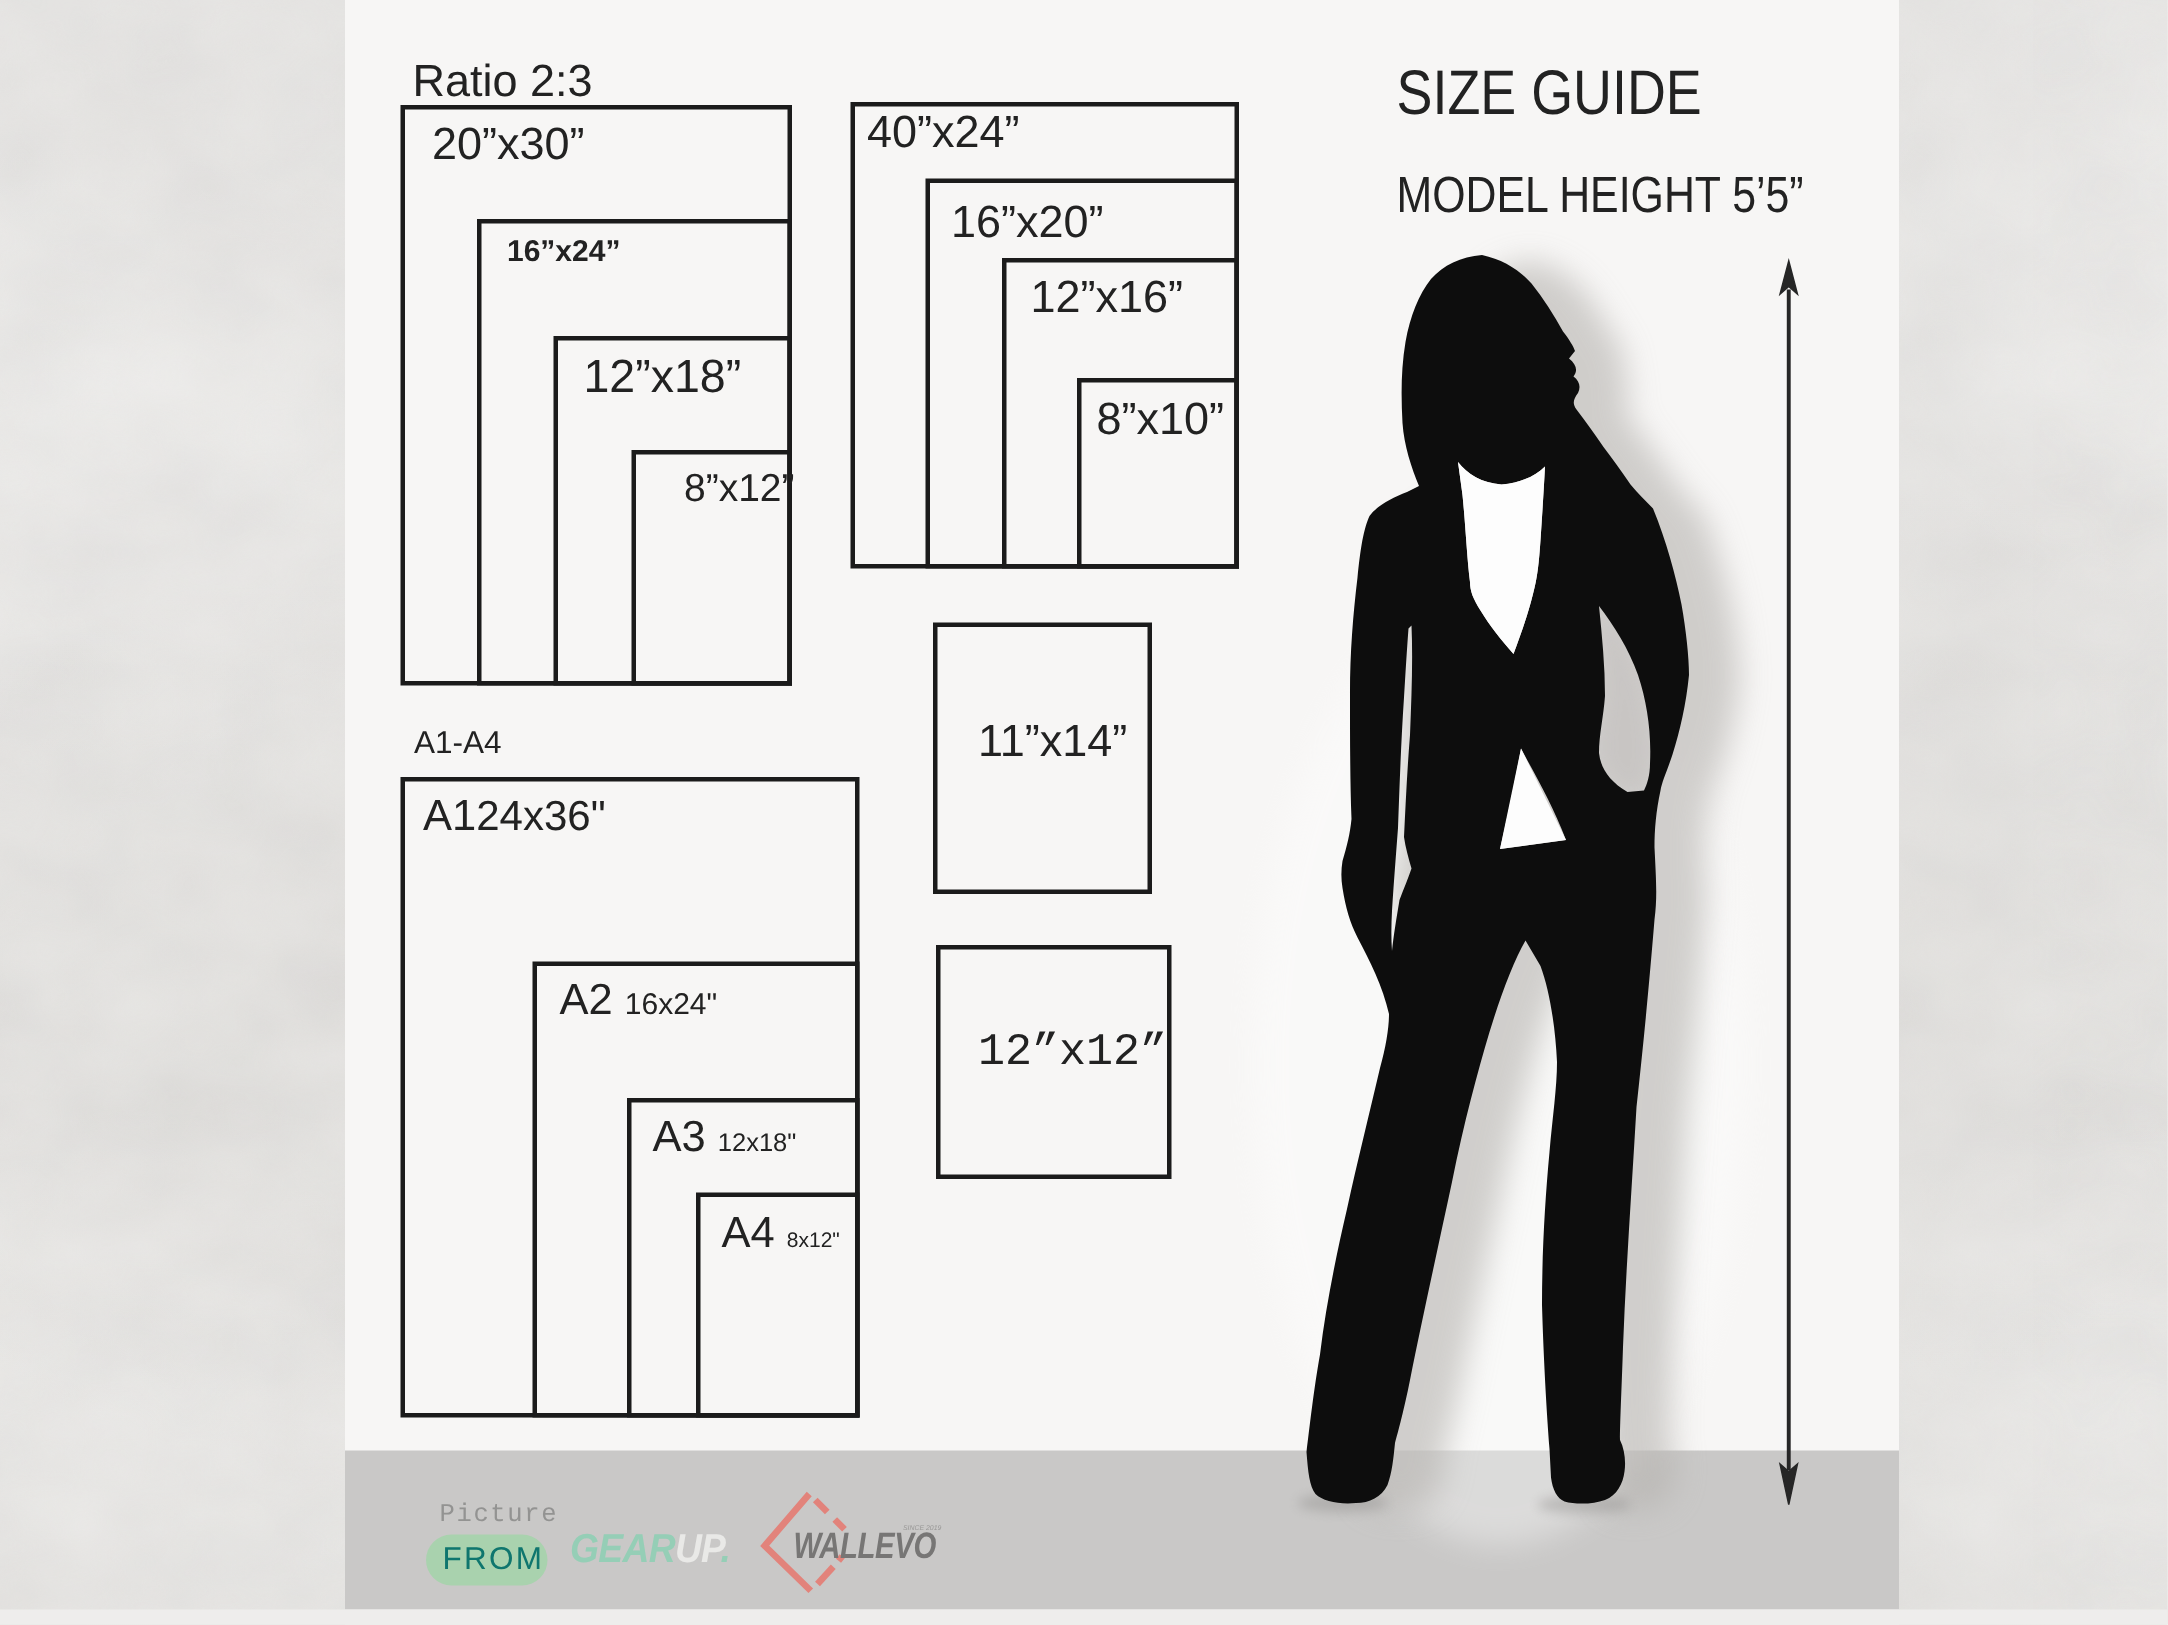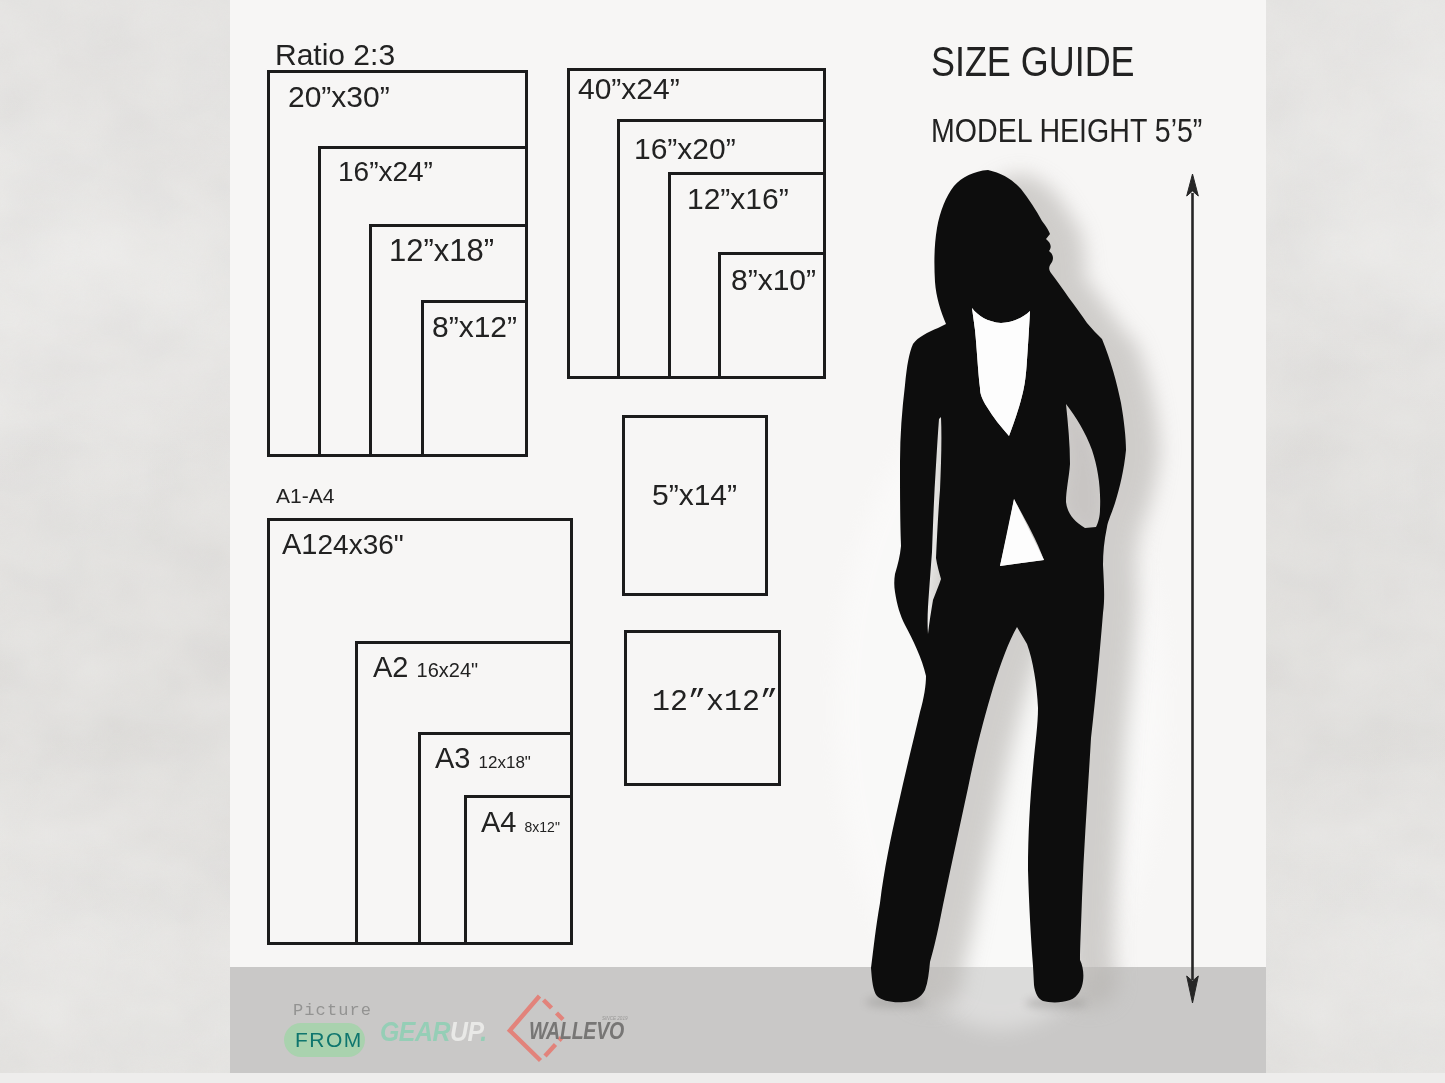--- a/index.html
+++ b/index.html
@@ -58,49 +58,49 @@
 <div class="abs" id="band" style="left:0;top:1073px;width:1445px;height:10px;background:#eeedec;"></div>
 
 <div class="lbl" style="left:275px;top:40px;font-size:30px;">Ratio 2:3</div>
 
 <div class="rect" style="left:267px;top:70px;width:261px;height:387px;"></div>
 
 <div class="lbl" style="left:288px;top:82px;font-size:30px;">20”x30”</div>
 
 <div class="rect" style="left:318px;top:146px;width:210px;height:311px;"></div>
 
-<div class="lbl" style="left:338px;top:158px;font-size:28px;">16”x24”</div>
+<div class="lbl" style="left:338px;top:158px;font-size:20px;font-weight:bold;">16”x24”</div>
 
 <div class="rect" style="left:369px;top:224px;width:159px;height:233px;"></div>
 
 <div class="lbl" style="left:389px;top:235px;font-size:31px;">12”x18”</div>
 
 <div class="rect" style="left:421px;top:300px;width:107px;height:157px;"></div>
 
-<div class="lbl" style="left:432px;top:312px;font-size:30px;">8”x12”</div>
+<div class="lbl" style="left:456px;top:312px;font-size:26px;">8”x12”</div>
 
 <div class="rect" style="left:567px;top:68px;width:259px;height:311px;"></div>
 
 <div class="lbl" style="left:578px;top:74px;font-size:30px;">40”x24”</div>
 
 <div class="rect" style="left:617px;top:119px;width:209px;height:260px;"></div>
 
 <div class="lbl" style="left:634px;top:134px;font-size:30px;text-align:right;">16”x20”</div>
 
 <div class="rect" style="left:668px;top:172px;width:158px;height:207px;"></div>
 
 <div class="lbl" style="left:687px;top:184px;font-size:30px;">12”x16”</div>
 
 <div class="rect" style="left:718px;top:252px;width:108px;height:127px;"></div>
 
 <div class="lbl" style="left:731px;top:265px;font-size:30px;">8”x10”</div>
 
 <div class="rect" style="left:622px;top:415px;width:146px;height:181px;"></div>
 
-<div class="lbl" style="left:652px;top:480px;font-size:30px;">5”x14”</div>
+<div class="lbl" style="left:652px;top:480px;font-size:30px;">11”x14”</div>
 
 <div class="rect" style="left:624px;top:630px;width:157px;height:156px;"></div>
 
 <div class="lbl" style="left:652px;top:687px;font-size:30px;font-family:Liberation Mono, monospace;">12”x12”</div>
 
 <div class="lbl" style="left:276px;top:485px;font-size:21px;">A1-A4</div>
 
 <div class="rect" style="left:267px;top:518px;width:306px;height:427px;"></div>
 
 <div class="lbl" style="left:282px;top:530px;font-size:29px;">A1<span style="font-size:28px;">24x36"</span></div>

